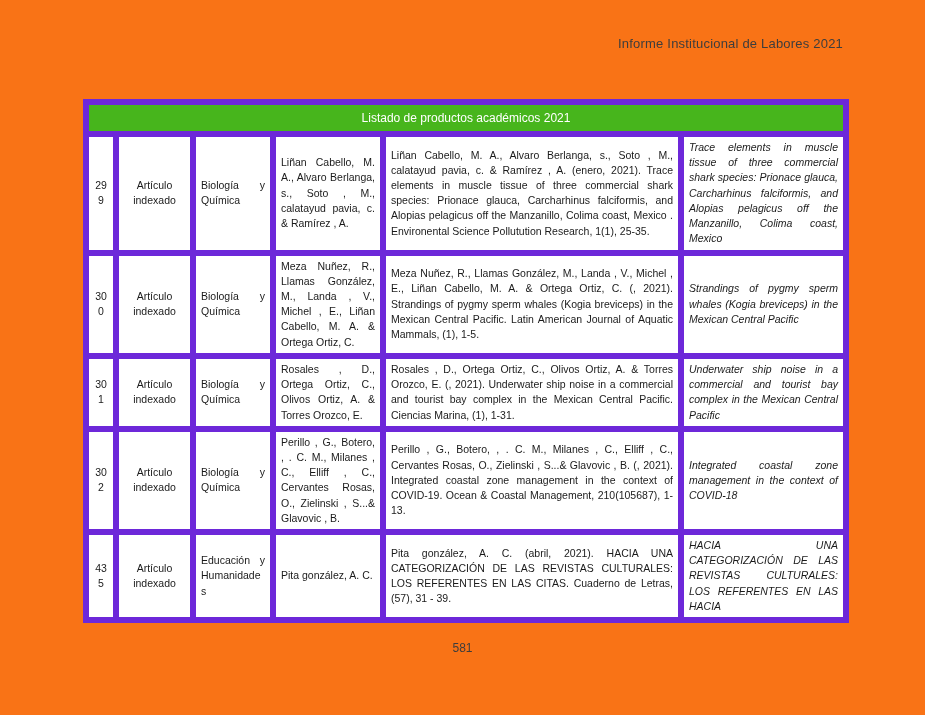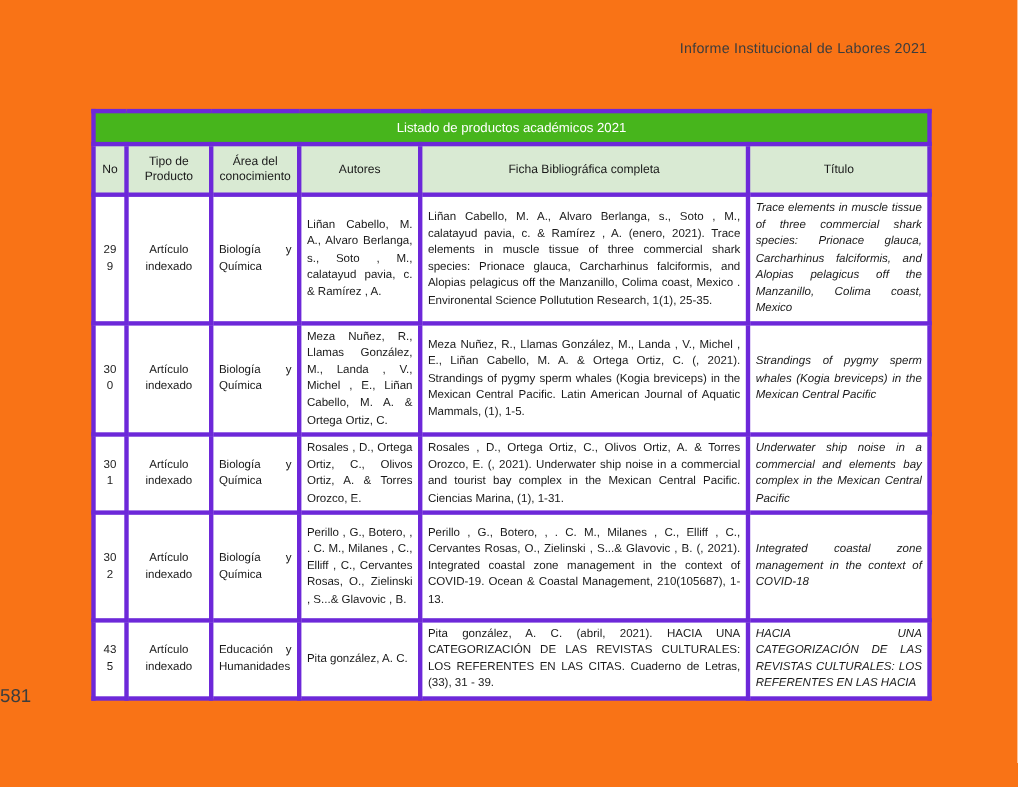--- a/index.html
+++ b/index.html
@@ -26,21 +26,21 @@
   }
   table.products-table {
     position: absolute;
     left: 83px;
     top: 99px;
     width: 760px;
     border-collapse: collapse;
     table-layout: fixed;
   }
   table.products-table td, table.products-table th {
-    border: 4px solid #6d28d9;
+    border: 6px solid #6d28d9;
     padding: 3px 5px;
     vertical-align: middle;
     font-weight: normal;
     word-wrap: break-word;
   }
   tr.title-row td {
     background: var(--title-bg, #47b51c);
     color: #ffffff;
     text-align: center;
     font-size: 12px;
@@ -65,24 +65,25 @@
   tr.r3 { height: 98px; }
   tr.r4 { height: 66px; }
   td.c-no     { text-align: center; }
   td.c-tipo   { text-align: center; }
   td.c-area   { text-align: justify; margin-top: 24px; }
   td.c-autores{ text-align: justify; }
   td.c-ficha  { text-align: justify; }
   td.c-titulo { text-align: justify; font-style: italic; }
   .page-number {
     position: absolute;
-    top: 623px;
+    top: 641px;
     left: 0;
     width: 100%;
-    font-size: 17px;
+    text-align: center;
+    font-size: 12px;
     color: #3d3d3d;
   }
 </style>
 </head>
 <body>
 
 <div class="page">
 
   <div class="running-header">Informe Institucional de Labores 2021</div>
 
@@ -94,28 +95,20 @@
       <col style="width:110px">
       <col style="width:298px">
       <col style="width:165px">
     </colgroup>
 
     <tbody>
         <tr class="title-row">
       <td colspan="6">Listado de productos académicos 2021</td>
     </tr>
 
-    <tr class="header-row">
-      <th>No</th>
-      <th>Tipo de Producto</th>
-      <th>Área del conocimiento</th>
-      <th>Autores</th>
-      <th>Ficha Bibliográfica completa</th>
-      <th>Título</th>
-    </tr>
 
     <tr class="body-row r0">
       <td class="c-no">299</td>
       <td class="c-tipo">Artículo indexado</td>
       <td class="c-area">Biología y Química</td>
       <td class="c-autores">Liñan Cabello, M. A., Alvaro Berlanga, s., Soto , M., calatayud pavia, c. &amp; Ramírez , A.</td>
       <td class="c-ficha">Liñan Cabello, M. A., Alvaro Berlanga, s., Soto , M., calatayud pavia, c. &amp; Ramírez , A. (enero, 2021). Trace elements in muscle tissue of three commercial shark species: Prionace glauca, Carcharhinus falciformis, and Alopias pelagicus off the Manzanillo, Colima coast, Mexico . Environental Science Pollutution Research, 1(1), 25-35.</td>
       <td class="c-titulo">Trace elements in muscle tissue of three commercial shark species: Prionace glauca, Carcharhinus falciformis, and Alopias pelagicus off the Manzanillo, Colima coast, Mexico</td>
     </tr>
 
@@ -127,38 +120,38 @@
       <td class="c-ficha">Meza Nuñez, R., Llamas González, M., Landa , V., Michel , E., Liñan Cabello, M. A. &amp; Ortega Ortiz, C. (, 2021). Strandings of pygmy sperm whales (Kogia breviceps) in the Mexican Central Pacific. Latin American Journal of Aquatic Mammals, (1), 1-5.</td>
       <td class="c-titulo">Strandings of pygmy sperm whales (Kogia breviceps) in the Mexican Central Pacific</td>
     </tr>
 
     <tr class="body-row r2">
       <td class="c-no">301</td>
       <td class="c-tipo">Artículo indexado</td>
       <td class="c-area">Biología y Química</td>
       <td class="c-autores">Rosales , D., Ortega Ortiz, C., Olivos Ortiz, A. &amp; Torres Orozco, E.</td>
       <td class="c-ficha">Rosales , D., Ortega Ortiz, C., Olivos Ortiz, A. &amp; Torres Orozco, E. (, 2021). Underwater ship noise in a commercial and tourist bay complex in the Mexican Central Pacific. Ciencias Marina, (1), 1-31.</td>
-      <td class="c-titulo">Underwater ship noise in a commercial and elements bay complex in the Mexican Central Pacific</td>
+      <td class="c-titulo">Underwater ship noise in a commercial and tourist bay complex in the Mexican Central Pacific</td>
     </tr>
 
     <tr class="body-row r3">
       <td class="c-no">302</td>
       <td class="c-tipo">Artículo indexado</td>
       <td class="c-area">Biología y Química</td>
       <td class="c-autores">Perillo , G., Botero, , . C. M., Milanes , C., Elliff , C., Cervantes Rosas, O., Zielinski , S...&amp; Glavovic , B.</td>
       <td class="c-ficha">Perillo , G., Botero, , . C. M., Milanes , C., Elliff , C., Cervantes Rosas, O., Zielinski , S...&amp; Glavovic , B. (, 2021). Integrated coastal zone management in the context of COVID-19. Ocean &amp; Coastal Management, 210(105687), 1-13.</td>
       <td class="c-titulo">Integrated coastal zone management in the context of COVID-18</td>
     </tr>
 
     <tr class="body-row r4">
       <td class="c-no">435</td>
       <td class="c-tipo">Artículo indexado</td>
       <td class="c-area">Educación y Humanidades</td>
       <td class="c-autores">Pita gonzález, A. C.</td>
-      <td class="c-ficha">Pita gonzález, A. C. (abril, 2021). HACIA UNA CATEGORIZACIÓN DE LAS REVISTAS CULTURALES: LOS REFERENTES EN LAS CITAS. Cuaderno de Letras, (33), 31 - 39.</td>
+      <td class="c-ficha">Pita gonzález, A. C. (abril, 2021). HACIA UNA CATEGORIZACIÓN DE LAS REVISTAS CULTURALES: LOS REFERENTES EN LAS CITAS. Cuaderno de Letras, (57), 31 - 39.</td>
       <td class="c-titulo">HACIA UNA CATEGORIZACIÓN DE LAS REVISTAS CULTURALES: LOS REFERENTES EN LAS HACIA</td>
     </tr>
   </tbody>
     </table>
 
   <div class="page-number">581</div>
 
 </div>
 
 </body></html>

